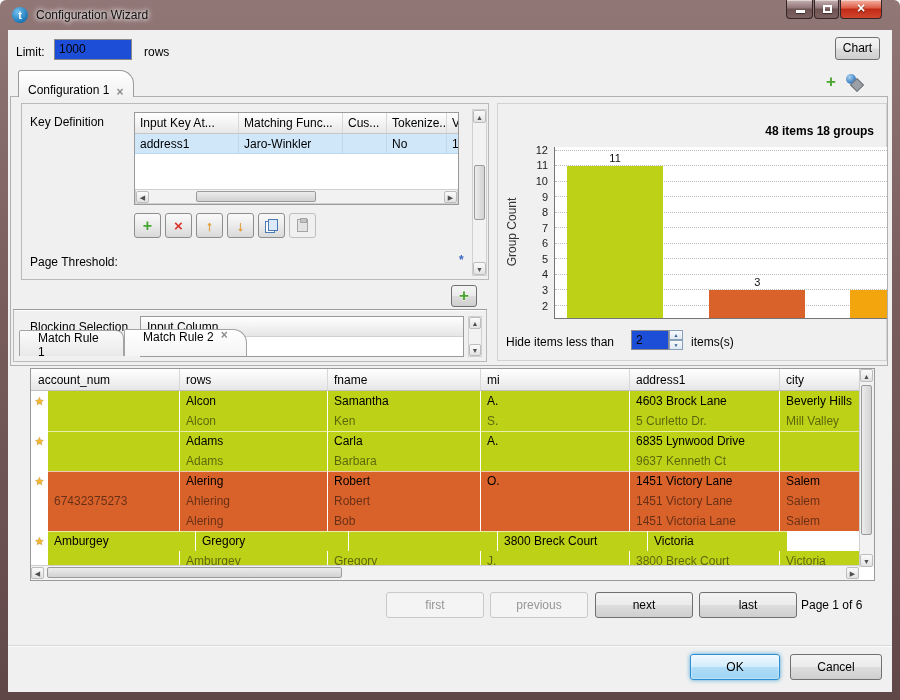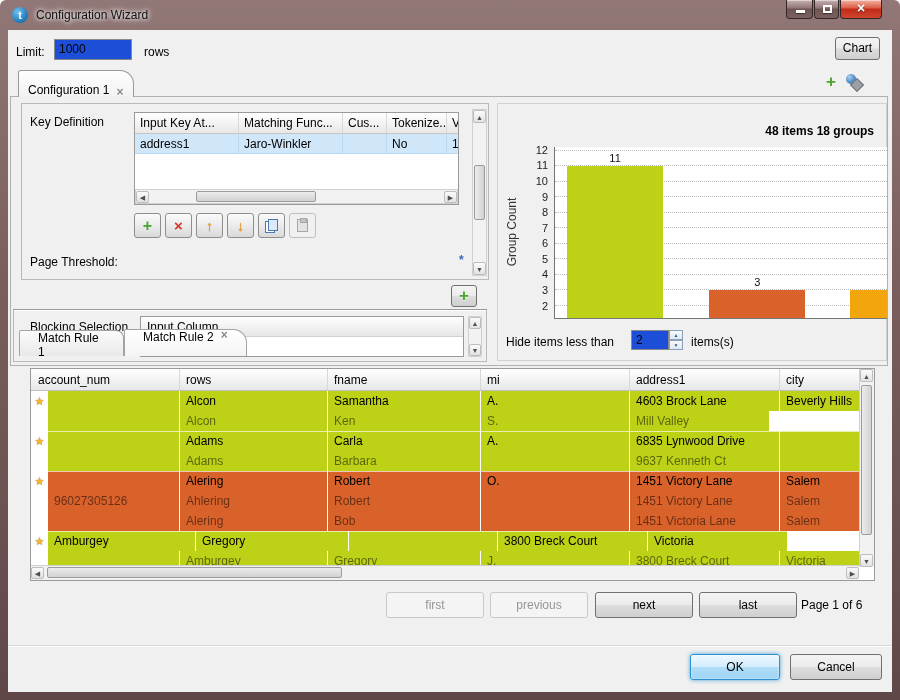--- a/index.html
+++ b/index.html
@@ -354,20 +354,21 @@
             <div class="tcell" style="width: 149px;">A.</div>
             <div class="tcell" style="width: 150px;">4603 Brock Lane</div>
             <div class="tcell" style="width: 140px;">Beverly Hills</div>
           </div>
           <div class="trow green">
             <div class="gutter"></div>
             <div class="tcell" style="width: 132px;"></div>
             <div class="tcell" style="width: 148px;">Alcon</div>
             <div class="tcell" style="width: 153px;">Ken</div>
             <div class="tcell" style="width: 149px;">S.</div>
+            <div class="tcell" style="width: 150px;">5 Curletto Dr.</div>
             <div class="tcell" style="width: 140px;">Mill Valley</div>
           </div>
           <div class="trow green primary gstart">
             <div class="gutter"><span class="star">★</span></div>
             <div class="tcell" style="width: 132px;"></div>
             <div class="tcell" style="width: 148px;">Adams</div>
             <div class="tcell" style="width: 153px;">Carla</div>
             <div class="tcell" style="width: 149px;">A.</div>
             <div class="tcell" style="width: 150px;">6835 Lynwood Drive</div>
             <div class="tcell" style="width: 140px;"></div>
@@ -385,21 +386,21 @@
             <div class="gutter"><span class="star">★</span></div>
             <div class="tcell" style="width: 132px;"></div>
             <div class="tcell" style="width: 148px;">Alering</div>
             <div class="tcell" style="width: 153px;">Robert</div>
             <div class="tcell" style="width: 149px;">O.</div>
             <div class="tcell" style="width: 150px;">1451 Victory Lane</div>
             <div class="tcell" style="width: 140px;">Salem</div>
           </div>
           <div class="trow orange">
             <div class="gutter"></div>
-            <div class="tcell" style="width: 132px;">96027305126</div>
+            <div class="tcell" style="width: 132px;">67432375273</div>
             <div class="tcell" style="width: 148px;">Ahlering</div>
             <div class="tcell" style="width: 153px;">Robert</div>
             <div class="tcell" style="width: 149px;"></div>
             <div class="tcell" style="width: 150px;">1451 Victory Lane</div>
             <div class="tcell" style="width: 140px;">Salem</div>
           </div>
           <div class="trow orange">
             <div class="gutter"></div>
             <div class="tcell" style="width: 132px;"></div>
             <div class="tcell" style="width: 148px;">Alering</div>

